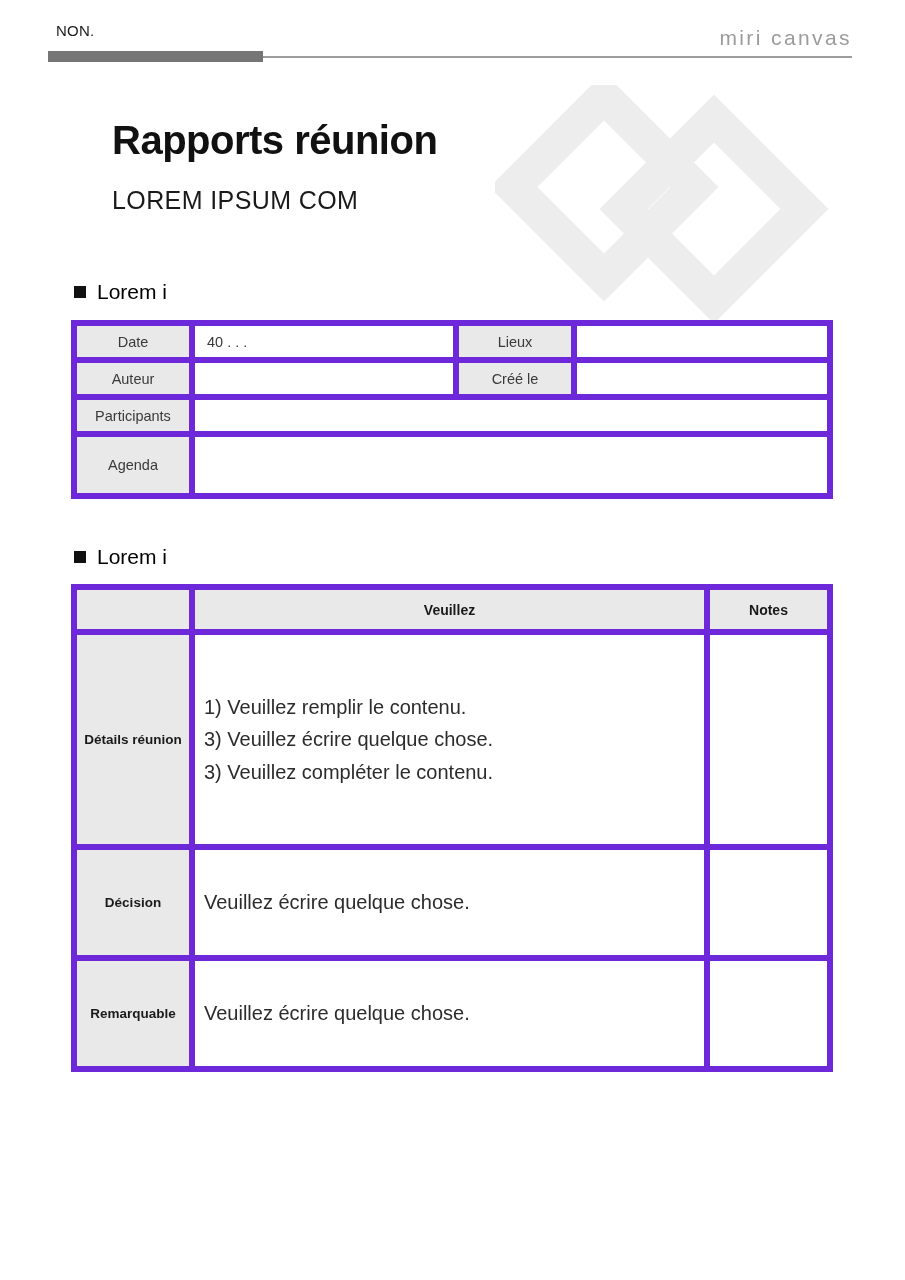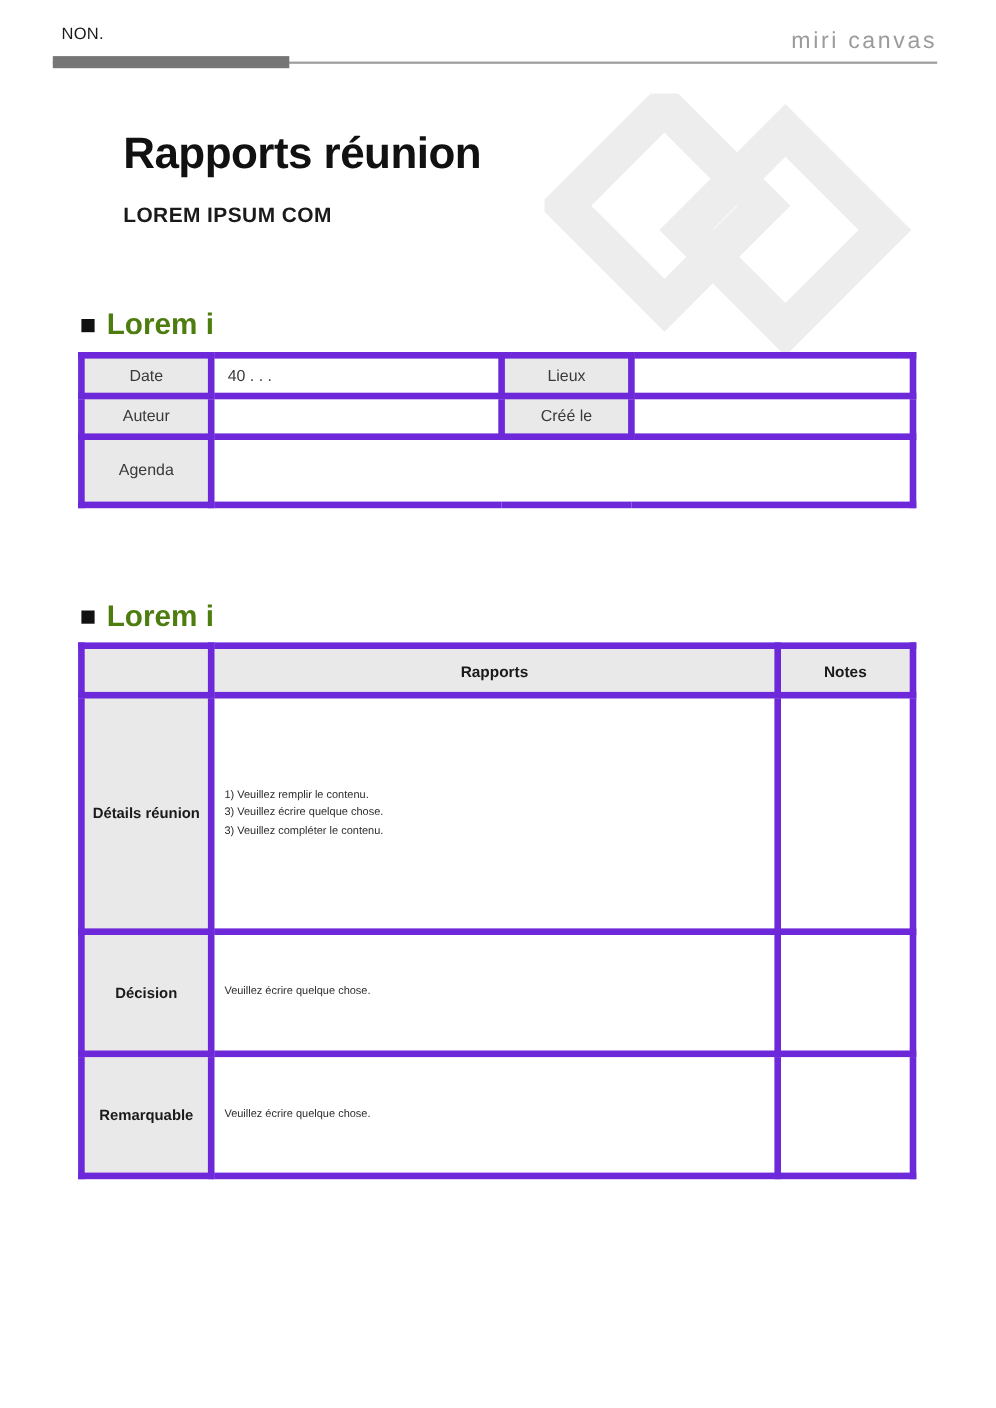--- a/index.html
+++ b/index.html
@@ -87,45 +87,45 @@
   }
   .doc-title {
     font-size: 40px;
     font-weight: bold;
     letter-spacing: -0.5px;
     color: #111111;
     line-height: 1.1;
   }
   .doc-subtitle {
     margin-top: 24px;
-    font-size: 19px;
-    font-weight: bold;
+    font-size: 25px;
+    font-weight: normal;
     letter-spacing: 0.4px;
     color: #1a1a1a;
   }
 
   
   .section-heading {
     position: absolute;
     left: 74px;
     display: flex;
     align-items: center;
     gap: 11px;
     z-index: 2;
   }
   .section-bullet {
     width: 12px;
     height: 12px;
     background: #111111;
     display: inline-block;
   }
   .section-title {
-    font-size: 27px;
-    font-weight: bold;
-    color: #4d7c0f;
+    font-size: 21px;
+    font-weight: normal;
+    color: #000000;
   }
   #section-1 { top: 280px; }
   #section-2 { top: 545px; }
 
   
   table {
     position: absolute;
     border-collapse: collapse;
     z-index: 2;
     background: #ffffff;
@@ -173,21 +173,21 @@
     background: #e9e9e9;
     text-align: center;
     font-weight: bold;
     font-size: 13.5px;
     color: #1a1a1a;
   }
   #details-table td.content {
     background: #ffffff;
     text-align: left;
     padding-left: 9px;
-    font-size: 10px;
+    font-size: 20px;
     color: #2c2c2c;
     line-height: 1.62;
   }
   #details-table td.notes { background: #ffffff; }
   .row-tall td { height: 215px; }
   .row-mid td  { height: 111px; }
 </style>
 </head>
 <body>
 
@@ -227,36 +227,40 @@
         <td class="label" style="width:118px">Lieux</td>
         <td class="value"></td>
       </tr>
       <tr>
         <td class="label">Auteur</td>
         <td class="value"></td>
         <td class="label">Créé le</td>
         <td class="value"></td>
       </tr>
       <tr>
+        <td class="label">Participants</td>
+        <td class="value" colspan="3"></td>
+      </tr>
+      <tr>
         <td class="label tall">Agenda</td>
         <td class="value tall" colspan="3"></td>
       </tr>
     </tbody>
   </table>
 
   <div class="section-heading" id="section-2">
     <span class="section-bullet"></span>
     <span class="section-title">Lorem i</span>
   </div>
 
   <table id="details-table">
     <thead>
       <tr>
         <th class="label" style="width:118px"></th>
-        <th style="width:515px">Rapports</th>
+        <th style="width:515px">Veuillez</th>
         <th>Notes</th>
       </tr>
     </thead>
     <tbody>
       <tr class="row-tall">
         <td class="rowlabel">Détails réunion</td>
         <td class="content">
           <div>1) Veuillez remplir le contenu.</div>
           <div>3) Veuillez écrire quelque chose.</div>
           <div>3) Veuillez compléter le contenu.</div>

